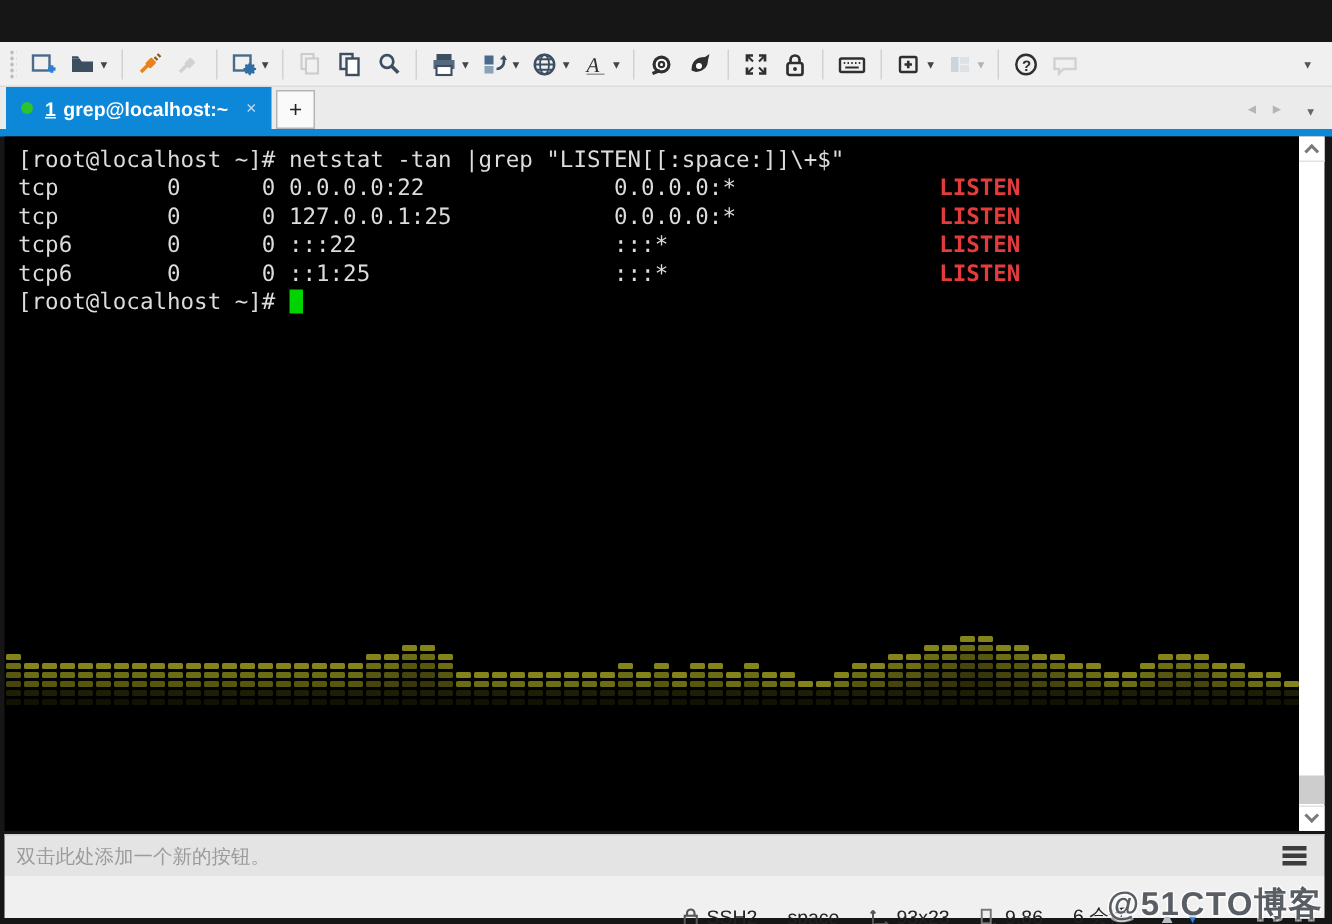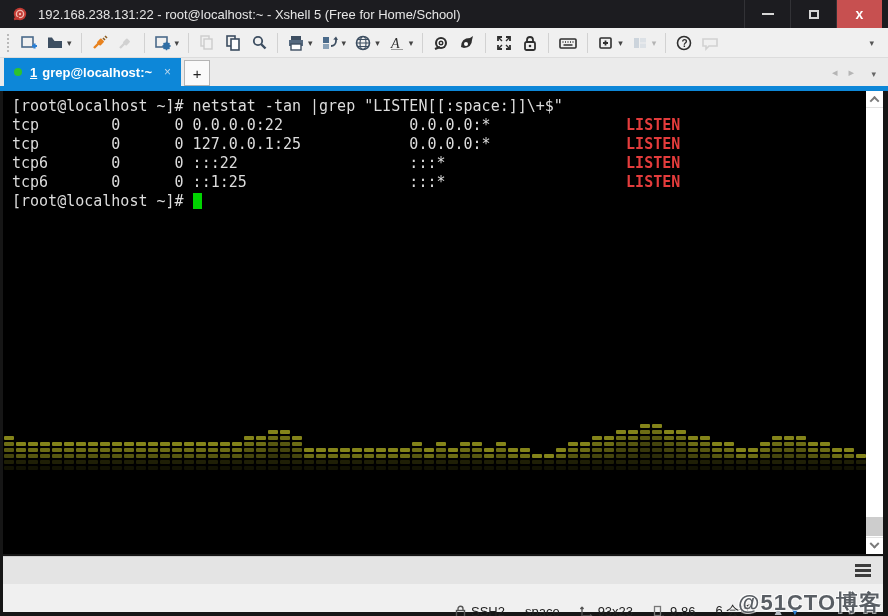--- a/index.html
+++ b/index.html
@@ -92,38 +92,20 @@
   .watermark { position:absolute; right:6px; top:588px; font-size:22px; font-weight:bold;
                color:rgba(80,85,92,.95); white-space:nowrap; letter-spacing:1px;
                text-shadow:-1px -1px 0 rgba(255,255,255,.75), 1px 1px 0 rgba(255,255,255,.55),
                            -1px 1px 0 rgba(255,255,255,.55), 1px -1px 0 rgba(255,255,255,.55); }
 </style>
 </head>
 <body>
 
 <div class="window">
 
-  <div class="titlebar">
-    <svg class="logo" viewBox="0 0 16 16">
-      <circle cx="8" cy="8" r="6.2" fill="#c23a33"></circle>
-      <circle cx="8" cy="8" r="3.6" fill="none" stroke="#f2b7ae" stroke-width="1.4"></circle>
-      <circle cx="8" cy="8" r="1.2" fill="#f2b7ae"></circle>
-      <path d="M2 13 L7 12" stroke="#c23a33" stroke-width="2.4"></path>
-    </svg>
-    <span class="title">192.168.238.131:22 - root@localhost:~ - Xshell 5 (Free for Home/School)</span>
-    <div class="win-controls">
-      <div class="win-btn">
-          <span class="min-glyph"></span>
-        </div>
-      <div class="win-btn">
-          <span class="max-glyph"></span>
-        </div>
-      <div class="win-btn close">x</div>
-    </div>
-  </div>
 
   <div class="toolbar">
     <span class="grip"></span>
 
     <span class="tbtn">
       <svg width="18" height="18" viewBox="0 0 18 18">
         <rect x="2" y="3" width="11" height="10" fill="none" stroke="#4a6a8a" stroke-width="1.6"></rect>
         <path d="M12 12 h5 M14.5 9.5 v5" stroke="#2b7fd4" stroke-width="2.2"></path>
       </svg>
     </span>
@@ -829,20 +811,21 @@
           <span class="chev u"></span>
         </div>
       <div class="vthumb"></div>
       <div class="vbtn down">
           <span class="chev d"></span>
         </div>
     </div>
   </div>
 
   <div class="buttonbar">
+    <span class="hint">双击此处添加一个新的按钮。</span>
     <span class="hamburger"></span>
   </div>
 
   <div class="statusbar">
     <div class="status-right">
       <span class="sseg">
         <svg width="11" height="13" viewBox="0 0 11 13">
           <rect x="1.5" y="5.5" width="8" height="6.5" fill="none" stroke="#555" stroke-width="1.4"></rect>
           <path d="M3 5.5 V3.8 a2.5 2.5 0 0 1 5 0 v1.7" fill="none" stroke="#555" stroke-width="1.4"></path>
         </svg>

